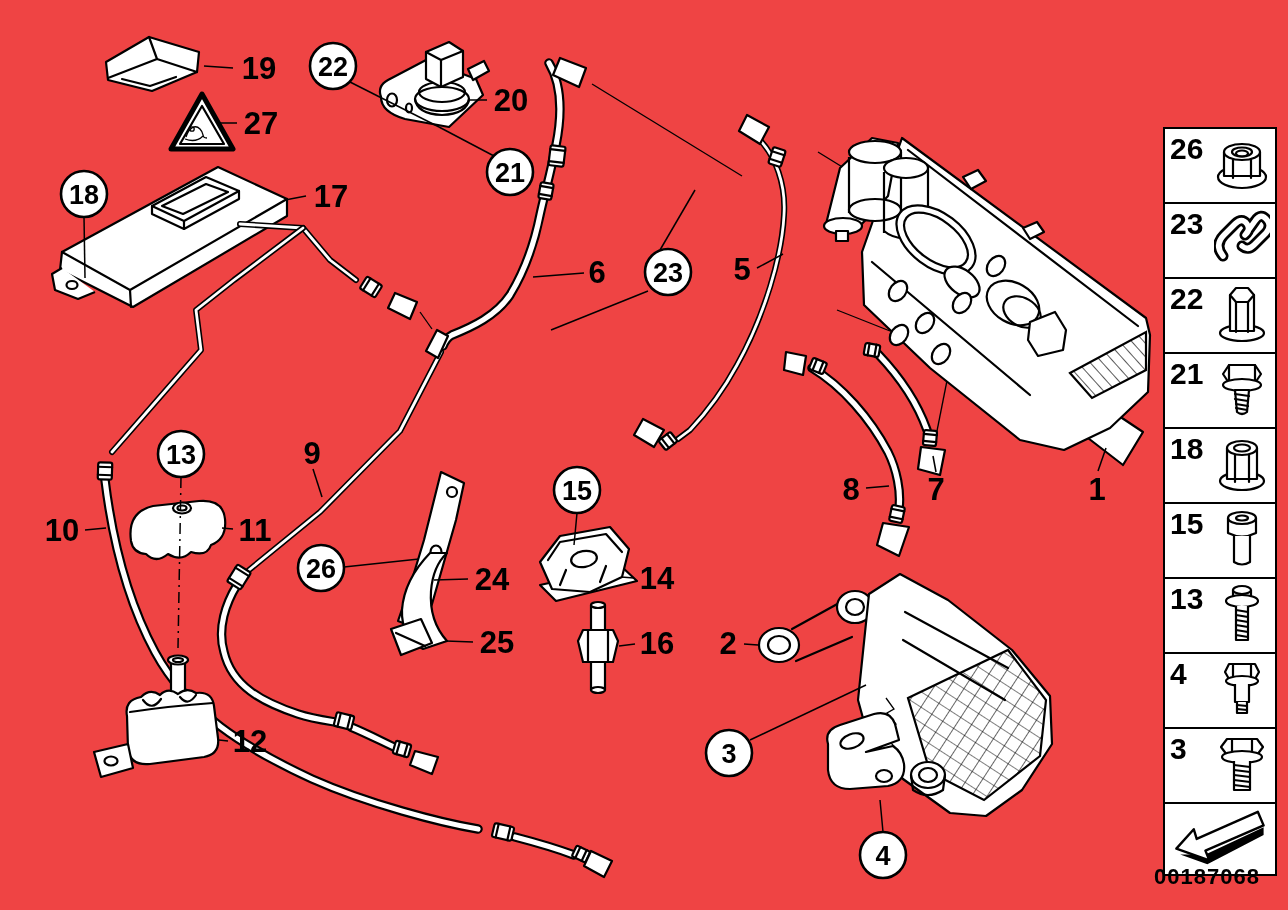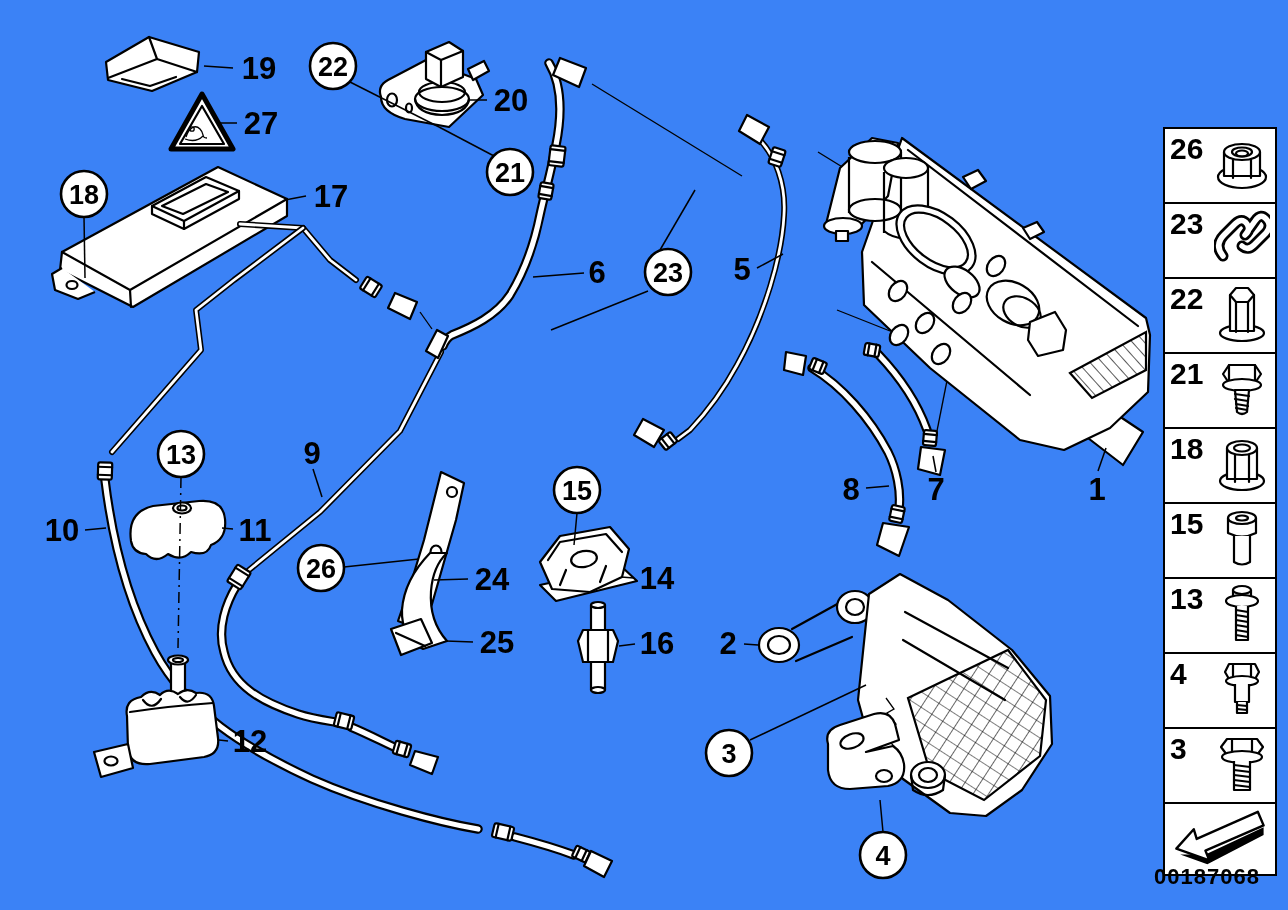--- a/index.html
+++ b/index.html
@@ -1,16 +1,16 @@
 <!DOCTYPE html>
 <html><head>
 <meta charset="utf-8">
 <style>
   html,body{margin:0;padding:0;background:#fff;}
-  .stage{position:relative;width:1288px;height:910px;background:#3b82f6;overflow:hidden;
+  .stage{position:relative;width:1288px;height:910px;background:#ef4444;overflow:hidden;
          font-family:"Liberation Sans",sans-serif;}
   svg text{user-select:none;}
   .ln{fill:none;stroke:#000;stroke-width:2.2;stroke-linejoin:round;stroke-linecap:round;}
   .fw{fill:#fff;stroke:#000;stroke-width:2.2;stroke-linejoin:round;}
   .thin{fill:none;stroke:#000;stroke-width:1.3;}
   .t-o{fill:none;stroke:#000;stroke-width:9.5;stroke-linecap:round;stroke-linejoin:round;}
   .t-i{fill:none;stroke:#fff;stroke-width:5.2;stroke-linecap:round;stroke-linejoin:round;}
   .p-o{fill:none;stroke:#000;stroke-width:6;stroke-linecap:round;stroke-linejoin:round;}
   .p-i{fill:none;stroke:#fff;stroke-width:2.8;stroke-linecap:round;stroke-linejoin:round;}
   .leader{stroke:#000;stroke-width:1.5;fill:none;}

